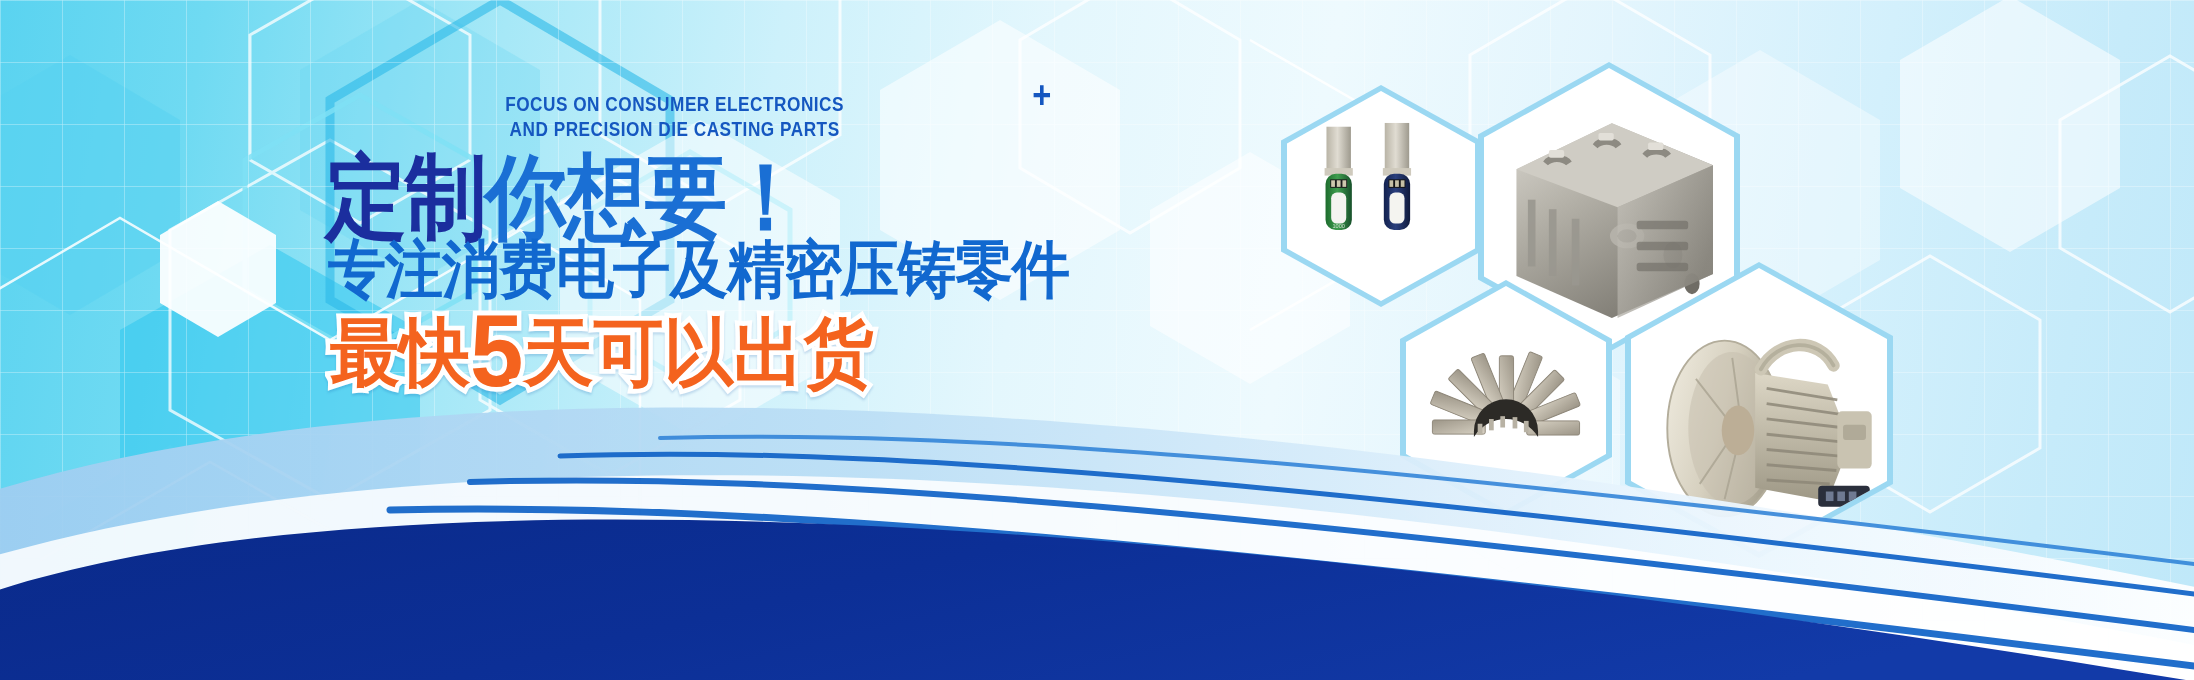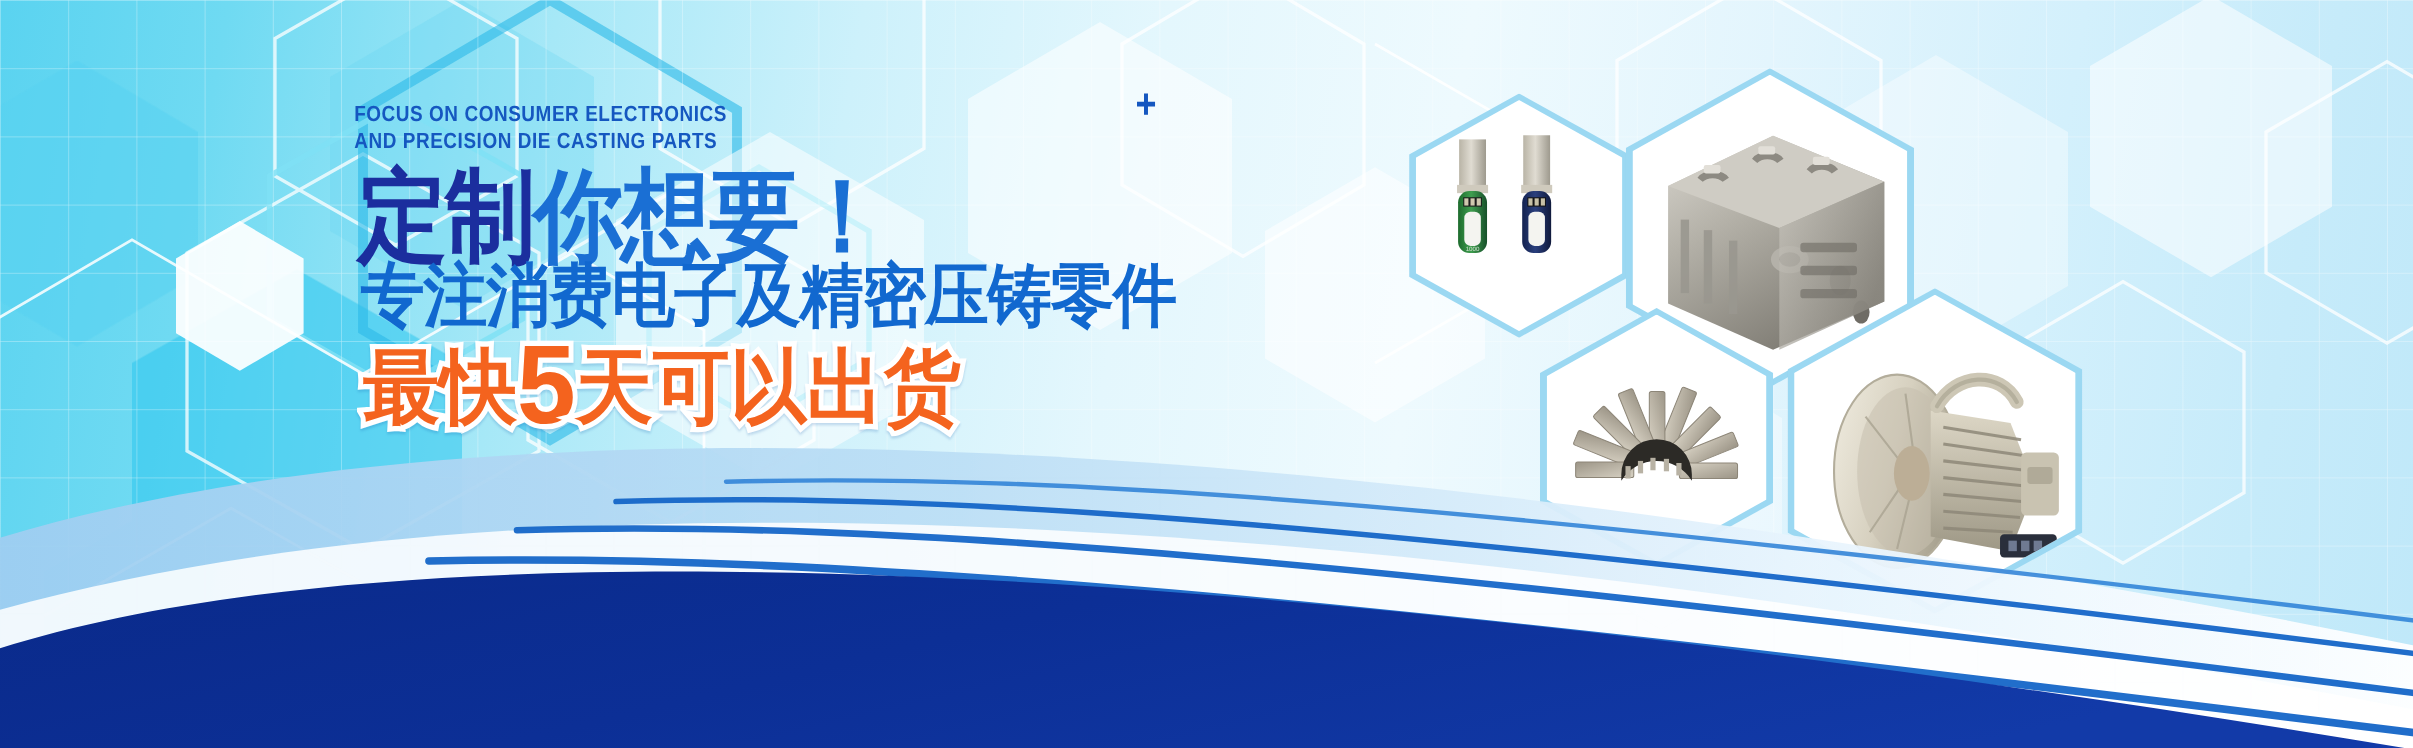--- a/index.html
+++ b/index.html
@@ -13,20 +13,21 @@
         #5ad3f0 0%,
         #6fdaf2 9%,
         #a6e8f7 22%,
         #cdf1fb 34%,
         #e4f7fd 46%,
         #eefafe 58%,
         #e3f5fd 70%,
         #d3f0fc 82%,
         #c6ebfa 92%,
         #bfe8f9 100%);
+    text-align:center;
   }
 
   
   .layer{position:absolute;inset:0;pointer-events:none;}
 
   #grid{
     opacity:.55;
     background-image:
       linear-gradient(to right,rgba(255,255,255,.55) 1px,transparent 1px),
       linear-gradient(to bottom,rgba(255,255,255,.55) 1px,transparent 1px);

